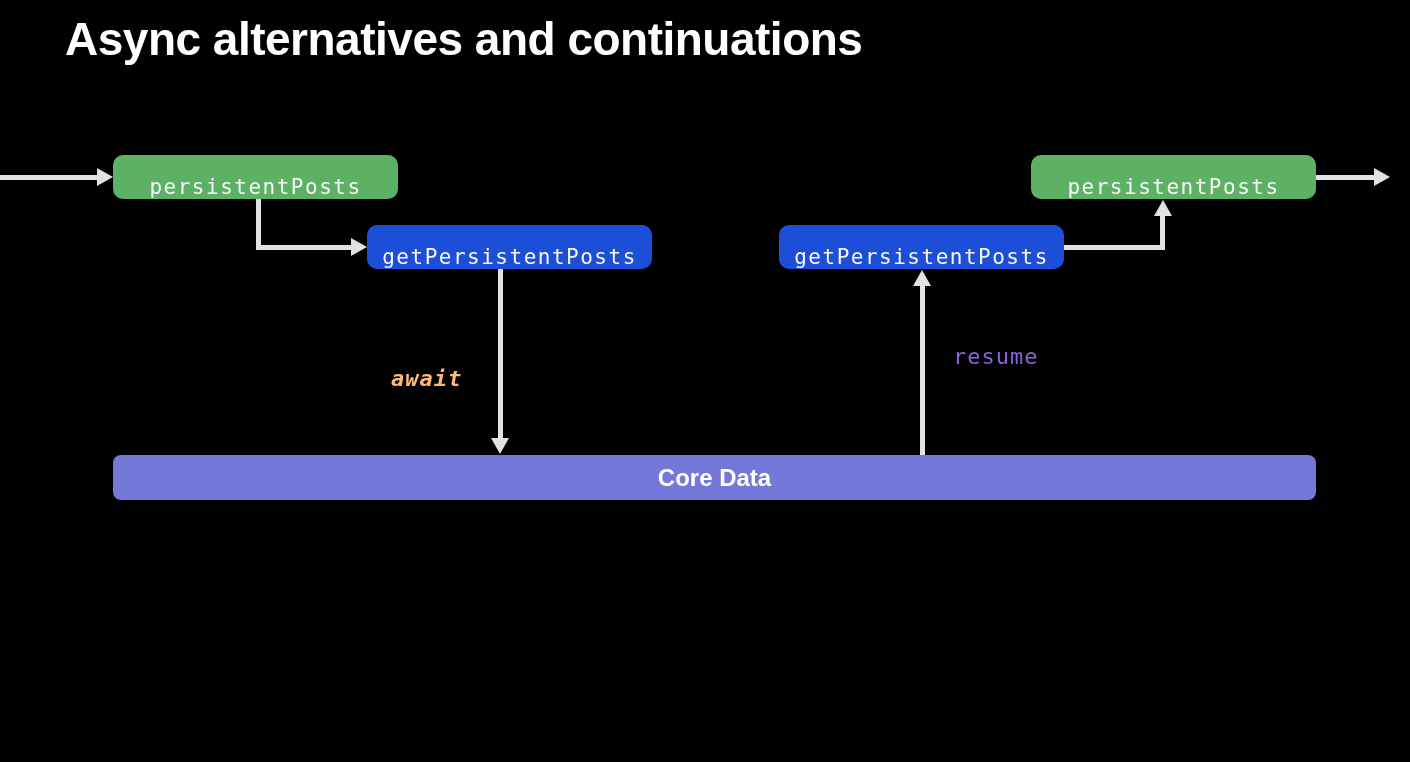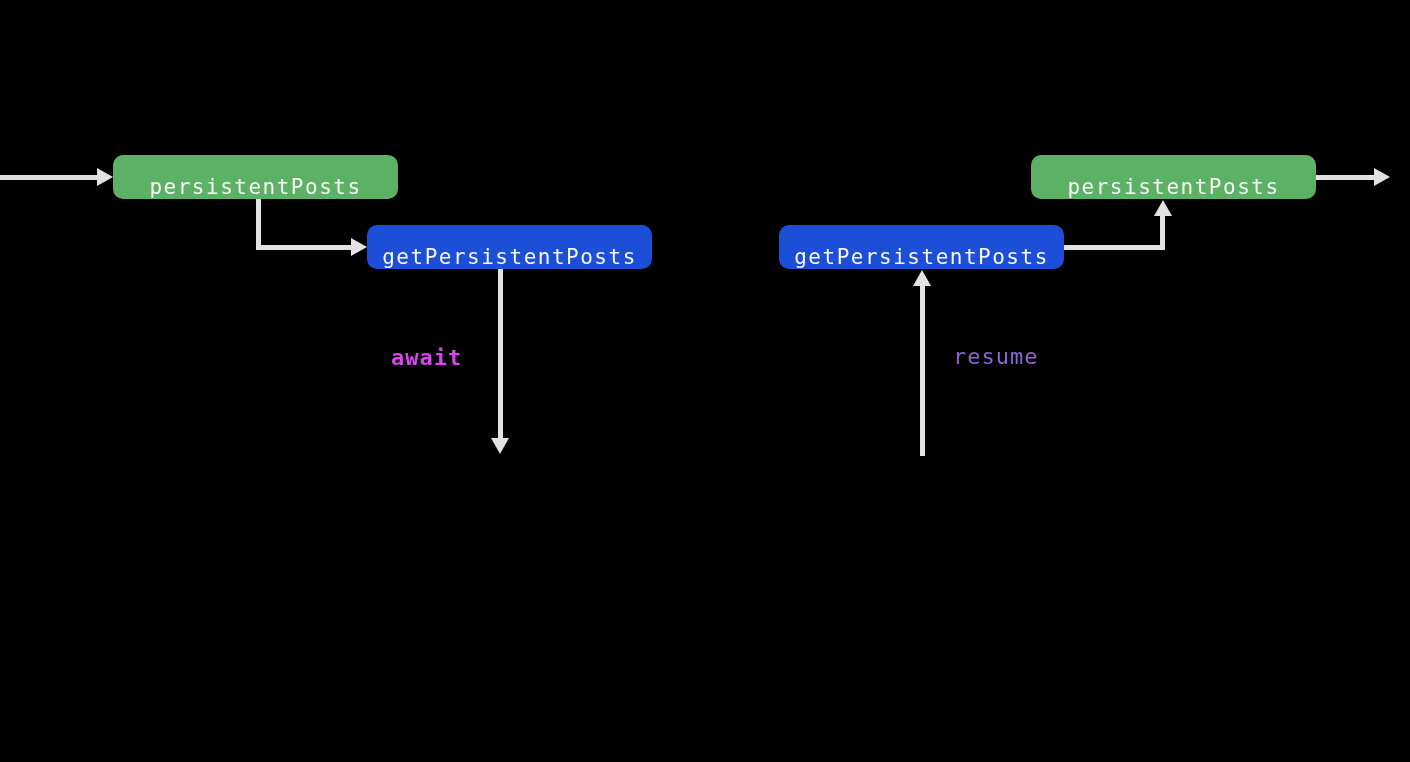--- a/index.html
+++ b/index.html
@@ -68,28 +68,29 @@
     border-left: 9px solid transparent;
     border-right: 9px solid transparent;
     border-bottom: 16px solid #e2e2e0;
   }
   .code-label {
     position: absolute;
     font-family: "DejaVu Sans Mono", "Liberation Mono", monospace;
     font-size: 22px;
     letter-spacing: 1px;
   }
-  .label-await  { left: 391px; top: 345px; color: #d946ef; font-weight: bold; }
+  .label-await  { left: 391px; top: 366px; color: #fdba74; font-weight: bold; font-style: italic; }
   .label-resume { left: 953px; top: 344px; color: #8d63d6; }
 </style>
 </head>
 <body>
 
 <div class="slide">
 
+  <div class="title">Async alternatives and continuations</div>
 
   <div class="aline" style="left:0; top:175px; width:98px; height:5px;"></div>
   <div class="ahead right" style="left:97px; top:168px;"></div>
 
   <div class="node green node-pp-left">
     <span>persistentPosts</span>
   </div>
 
   <div class="aline" style="left:256px; top:199px; width:5px; height:47px;"></div>
   <div class="aline" style="left:256px; top:245px; width:96px; height:5px;"></div>
@@ -115,14 +116,17 @@
   <div class="aline" style="left:1160px; top:215px; width:5px; height:35px;"></div>
   <div class="ahead up" style="left:1154px; top:200px;"></div>
 
   <div class="node green node-pp-right">
     <span>persistentPosts</span>
   </div>
 
   <div class="aline" style="left:1316px; top:175px; width:59px; height:5px;"></div>
   <div class="ahead right" style="left:1374px; top:168px;"></div>
 
+  <div class="core-bar">
+    <span>Core Data</span>
+  </div>
 
 </div>
 
 </body></html>

